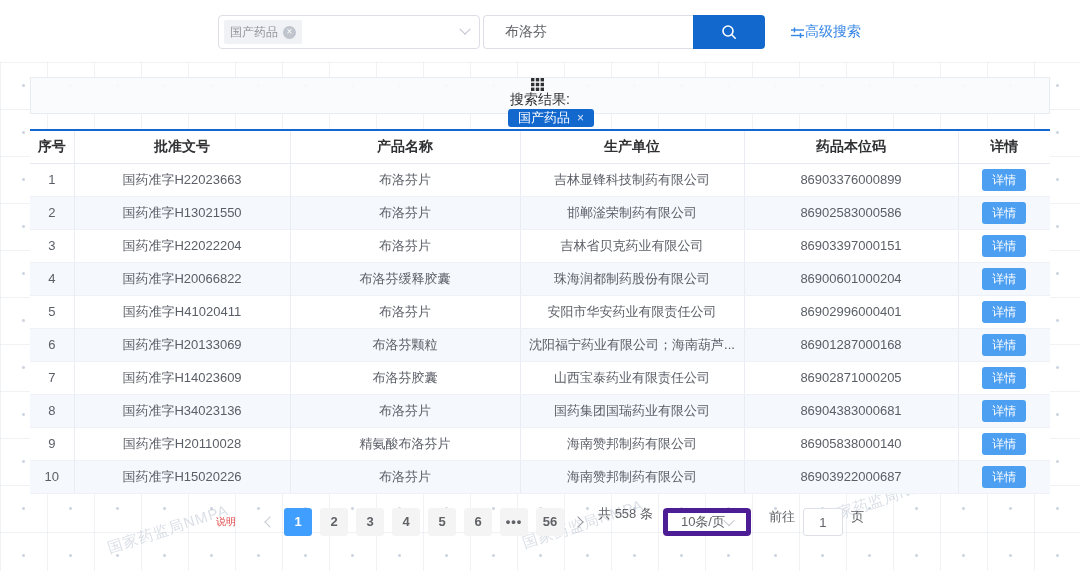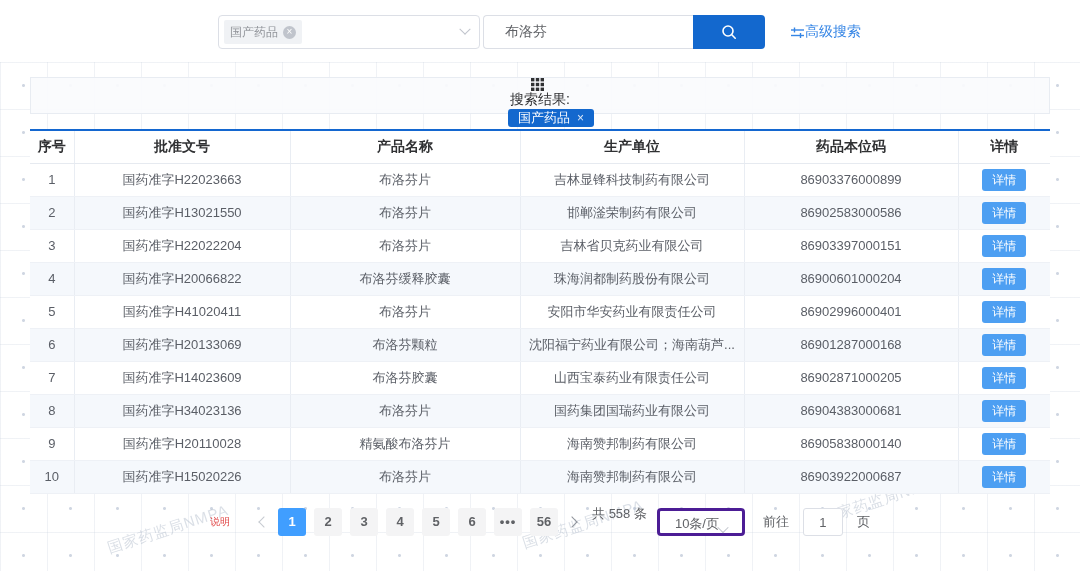--- a/index.html
+++ b/index.html
@@ -147,26 +147,26 @@
   .pg-btn {
     min-width: 28px; height: 28px; line-height: 28px; padding: 0 4px;
     background: #f4f4f5; color: #606266; text-align: center;
     border-radius: 3px; margin: 0 4px; cursor: pointer;
     font-size: 13px; font-weight: bold;
   }
   .pg-btn.active { background: #409eff; color: #fff; }
   .pg-btn.more { letter-spacing: 1px; }
   .pg-total { margin: 0 10px 16px 10px; }
   .size-select {
-    width: 88px; height: 28px; border: 3px solid #4c1d95; border-radius: 4px;
-    display: flex; align-items: flex-end; justify-content: center; gap: 0;
+    width: 88px; height: 28px; border: 5px solid #4c1d95; border-radius: 4px;
+    display: flex; align-items: center; justify-content: center; gap: 0;
     color: #606266; background: #fff; cursor: pointer; margin-right: 18px;
   }
   .size-select .chevron { margin-left: 0; transform: rotate(45deg) translate(-1px,-1px); }
-  .goto { display: flex; align-items: center; gap: 14px; }
+  .goto { display: flex; gap: 8px; }
   .goto-input {
     width: 40px; height: 28px; border: 1px solid #dcdfe6; border-radius: 3px;
     text-align: center; font-size: 13px; color: #606266; outline: none;
     font-family: inherit; background: #fff;
   }
 </style>
 </head>
 <body>
 
 <div class="grid-bg"></div>

